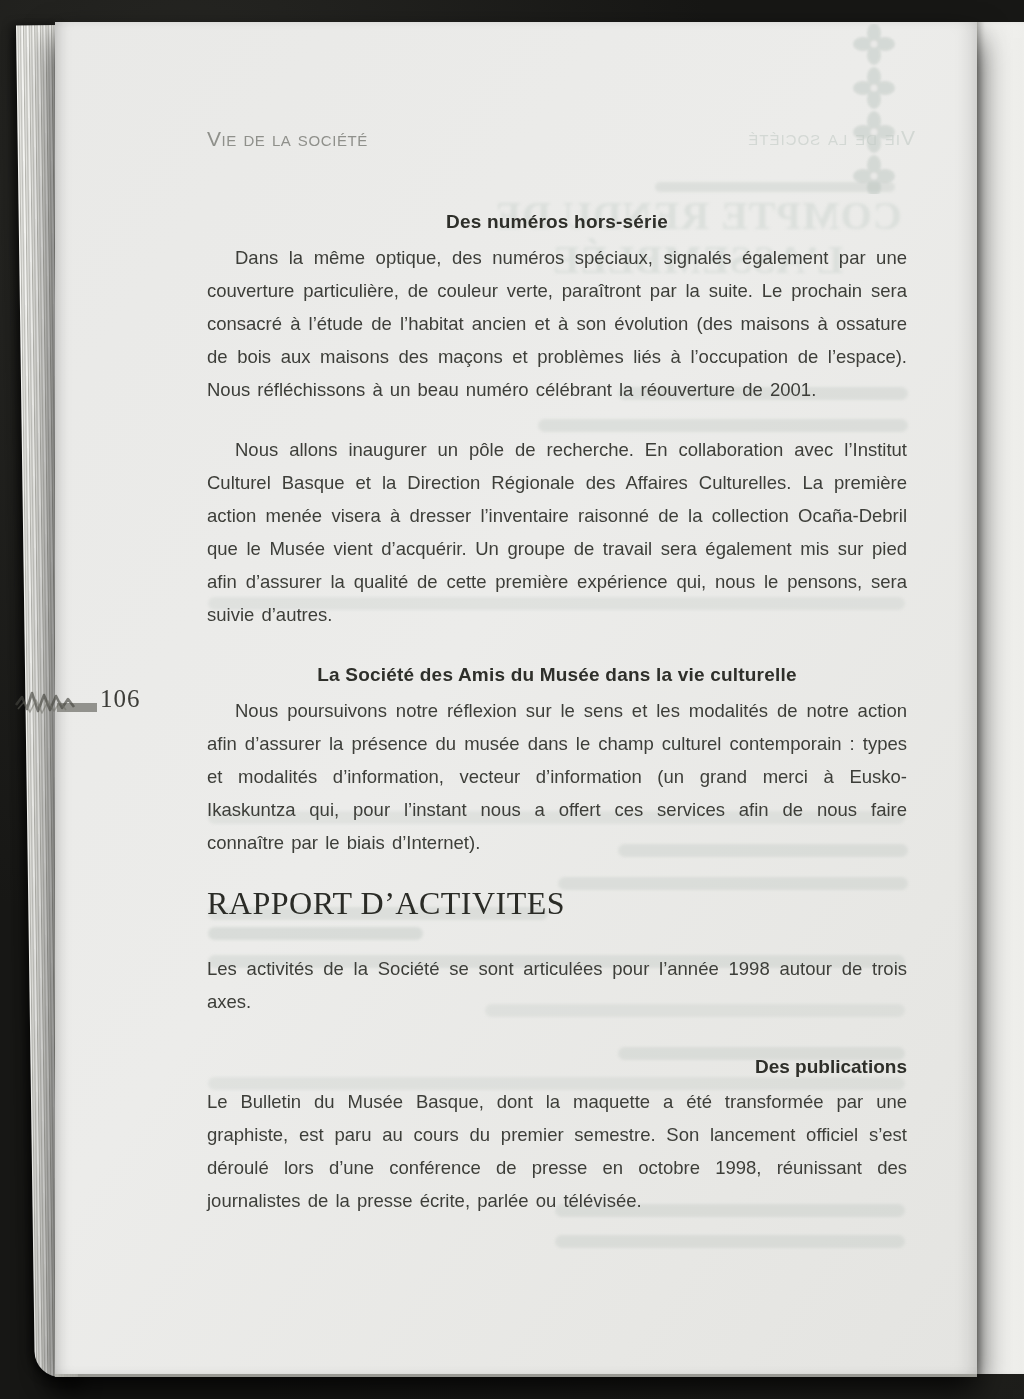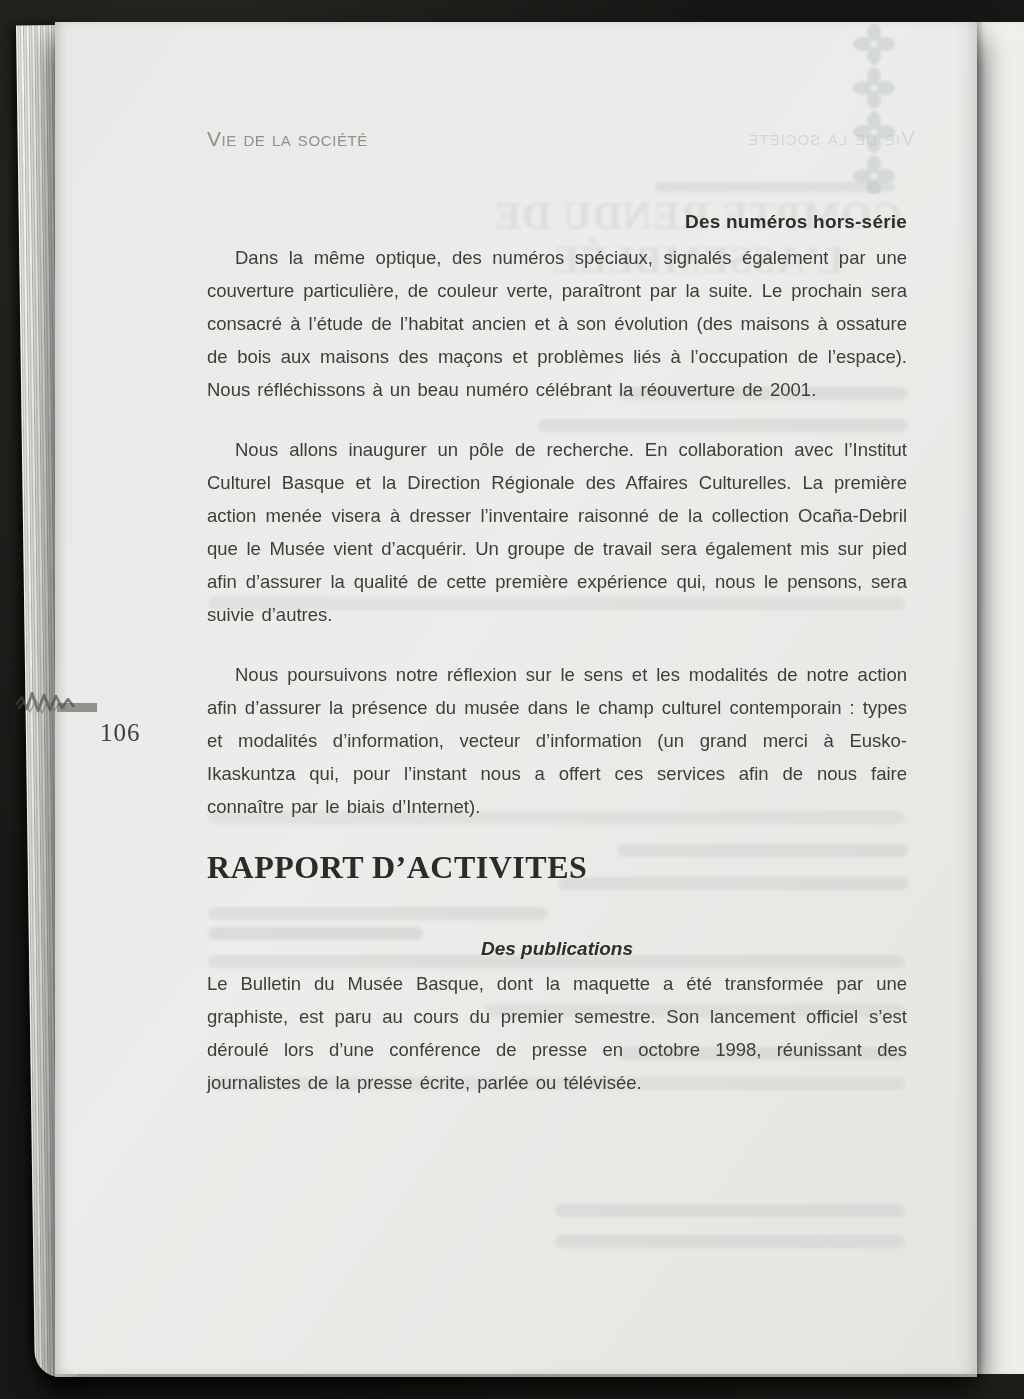--- a/index.html
+++ b/index.html
@@ -63,51 +63,51 @@
   .ghost-title.l1{top:170px;}
   .ghost-title.l2{top:214px;}
   .ghost-bar{
     position:absolute;height:13px;border-radius:7px;
     background:#b2bcb6;opacity:.26;filter:blur(1.6px);z-index:1;
   }
   .ornament{position:absolute;top:2px;left:793px;z-index:1;opacity:.7;}
   
   .marker-bar{position:absolute;left:2px;top:681px;width:40px;height:9px;background:#92928d;z-index:2;}
   .page-num{
-    position:absolute;left:45px;top:697px;z-index:2;
+    position:absolute;left:45px;top:663px;z-index:2;
     font-family:"Liberation Serif","DejaVu Serif",serif;
     font-size:25px;color:#3c3c38;letter-spacing:1px;
   }
   
   .content{
     position:relative;z-index:2;
     padding:100px 70px 0 152px;
     color:#3d3e39;
     font-size:18.5px;line-height:33px;
     text-align:justify;
   }
   .kicker{
     color:#8f908b;font-size:21px;font-variant:small-caps;
     letter-spacing:.6px;margin:0 0 50px 0;text-align:left;
   }
   h3.sec-heading{
     font-size:19px;color:#2e2f2a;margin:0 0 3px 0;
-    letter-spacing:.2px;text-align:right;
+    letter-spacing:.2px;text-align:center;
   }
   .sec{margin-bottom:27px;}
   .content p{margin:0;word-spacing:2px;}
   .indent{text-indent:28px;}
   .gap-top{margin-top:12px !important;}
   h1.report-title{
     font-family:"Liberation Serif","DejaVu Serif",serif;
-    font-size:32px;font-weight:700;color:#2b2c27;
+    font-size:32px;font-weight:400;color:#2b2c27;
     letter-spacing:.5px;margin:28px 0 0 0;text-align:left;
   }
   .report-intro{margin-top:32px !important;}
-  h3.report-sub{font-size:19px;color:#2e2f2a;margin:48px 0 2px 0;text-align:center;font-style:italic;}
+  h3.report-sub{font-size:19px;color:#2e2f2a;margin:32px 0 2px 0;text-align:right;}
 </style>
 </head>
 <body>
 
 <div class="scene">
 
   <div class="edge-stack"></div>
 
   <svg class="scribble" width="88" height="40" viewBox="0 0 88 40">
     <polyline points="2,22 8,14 13,26 18,10 24,28 30,12 36,27 42,13 48,25 54,16 60,24" fill="none" stroke="#45453f" stroke-width="2.6" stroke-linejoin="round" opacity=".8"></polyline>
@@ -167,24 +167,26 @@
       <div class="sec">
         <h3 class="sec-heading">Des numéros hors-série</h3>
         <p class="indent">Dans la même optique, des numéros spéciaux, signalés également par une couverture particulière, de couleur verte, paraîtront par la suite. Le prochain sera consacré à l’étude de l’habitat ancien et à son évolution (des maisons à ossature de bois aux maisons des maçons et problèmes liés à l’occupation de l’espace). Nous réfléchissons à un beau numéro célébrant la réouverture de 2001.</p>
       </div>
 
       <div class="sec">
         <p class="indent">Nous allons inaugurer un pôle de recherche. En collaboration avec l’Institut Culturel Basque et la Direction Régionale des Affaires Culturelles. La première action menée visera à dresser l’inventaire raisonné de la collection Ocaña-Debril que le Musée vient d’acquérir. Un groupe de travail sera également mis sur pied afin d’assurer la qualité de cette première expérience qui, nous le pensons, sera suivie d’autres.</p>
       </div>
 
       <div class="sec">
+        <h3 class="sec-heading">La Société des Amis du Musée dans la vie culturelle</h3>
         <p class="indent">Nous poursuivons notre réflexion sur le sens et les modalités de notre action afin d’assurer la présence du musée dans le champ culturel contemporain : types et modalités d’information, vecteur d’information (un grand merci à Eusko-Ikaskuntza qui, pour l’instant nous a offert ces services afin de nous faire connaître par le biais d’Internet).</p>
       </div>
 
       <h1 class="report-title">RAPPORT D’ACTIVITES</h1>
+      <p class="report-intro">Les activités de la Société se sont articulées pour l’année 1998 autour de trois axes.</p>
       <h3 class="report-sub">Des publications</h3>
       <p>Le Bulletin du Musée Basque, dont la maquette a été transformée par une graphiste, est paru au cours du premier semestre. Son lancement officiel s’est déroulé lors d’une conférence de presse en octobre 1998, réunissant des journalistes de la presse écrite, parlée ou télévisée.</p>
 
     </div>
   </div>
 
   <div class="next-page"></div>
 </div>
 
 </body></html>

